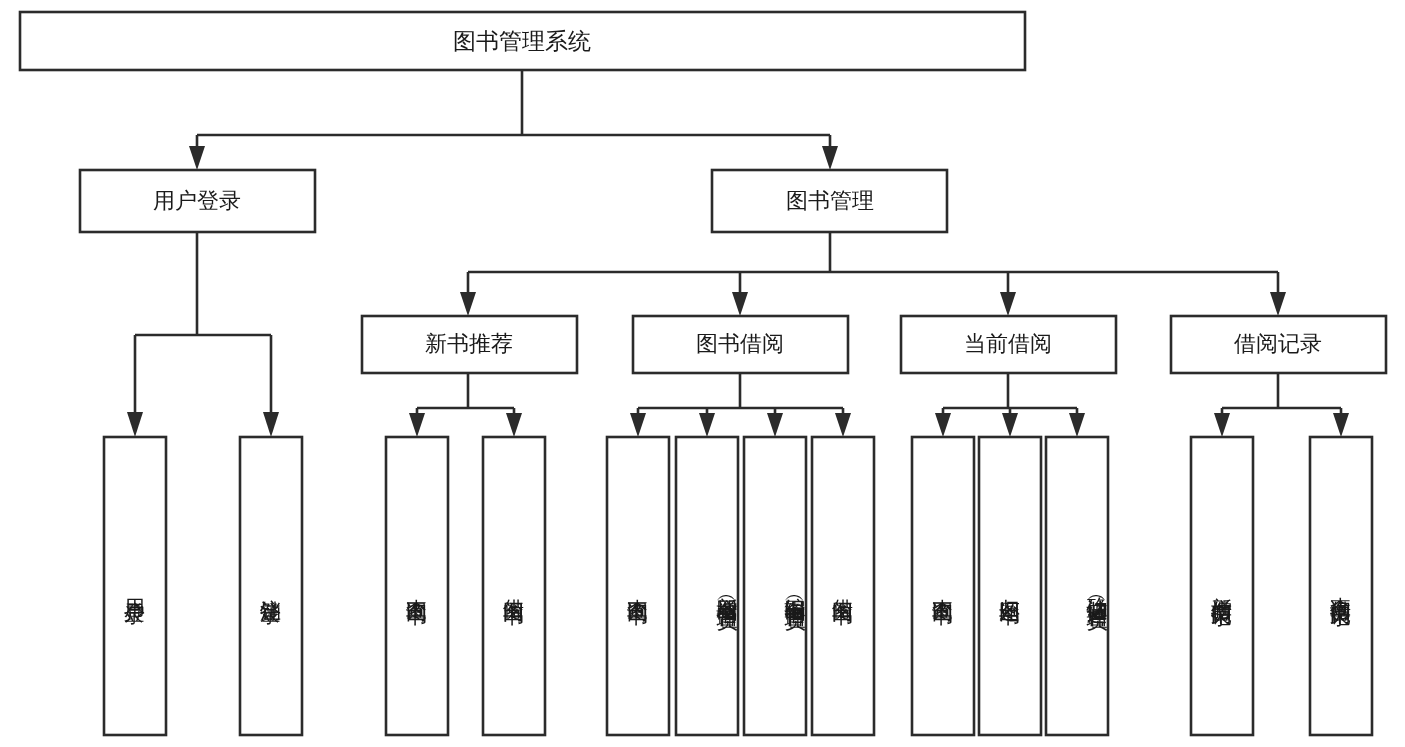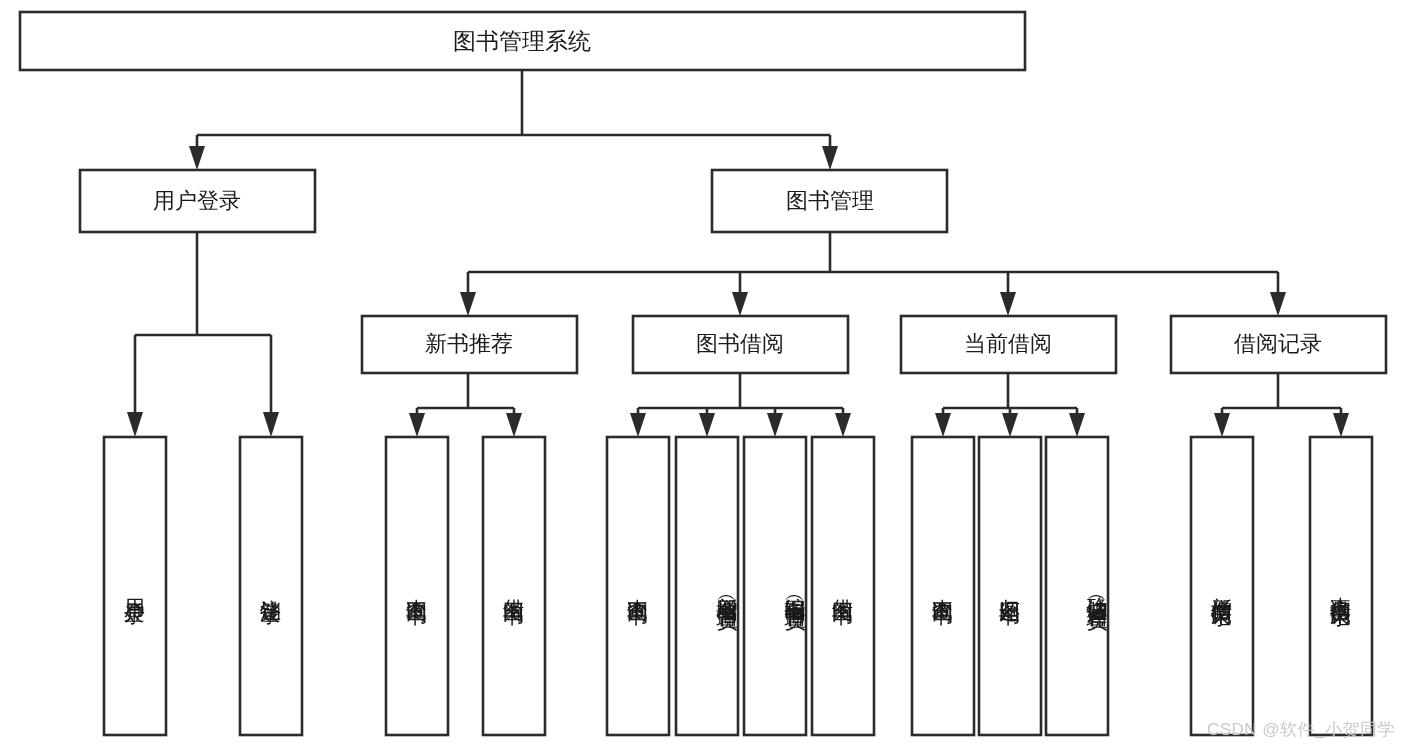--- a/index.html
+++ b/index.html
@@ -226,14 +226,13 @@
   <div class="leaf-label" style="left:744px; top:443px; width:62px; height:292px; display:flex; align-items:flex-start; justify-content:center;">编辑图书（管理员）</div>
   <div class="leaf-label" style="left:812px; top:437px; width:62px; height:298px; display:flex; align-items:center; justify-content:center;">借阅图书</div>
 
   <div class="leaf-label" style="left:912px; top:437px; width:62px; height:298px; display:flex; align-items:center; justify-content:center;">查询图书</div>
   <div class="leaf-label" style="left:979px; top:437px; width:62px; height:298px; display:flex; align-items:center; justify-content:center;">归还图书</div>
   <div class="leaf-label" style="left:1046px; top:443px; width:62px; height:292px; display:flex; align-items:flex-start; justify-content:center;">确认归还（管理员）</div>
 
   <div class="leaf-label" style="left:1191px; top:437px; width:62px; height:298px; display:flex; align-items:center; justify-content:center;">新增借阅记录</div>
   <div class="leaf-label" style="left:1310px; top:437px; width:62px; height:298px; display:flex; align-items:center; justify-content:center;">查询借阅记录</div>
 
-  <div id="watermark">CSDN @软件_小贺同学</div>
 </div>
 
 </body></html>

